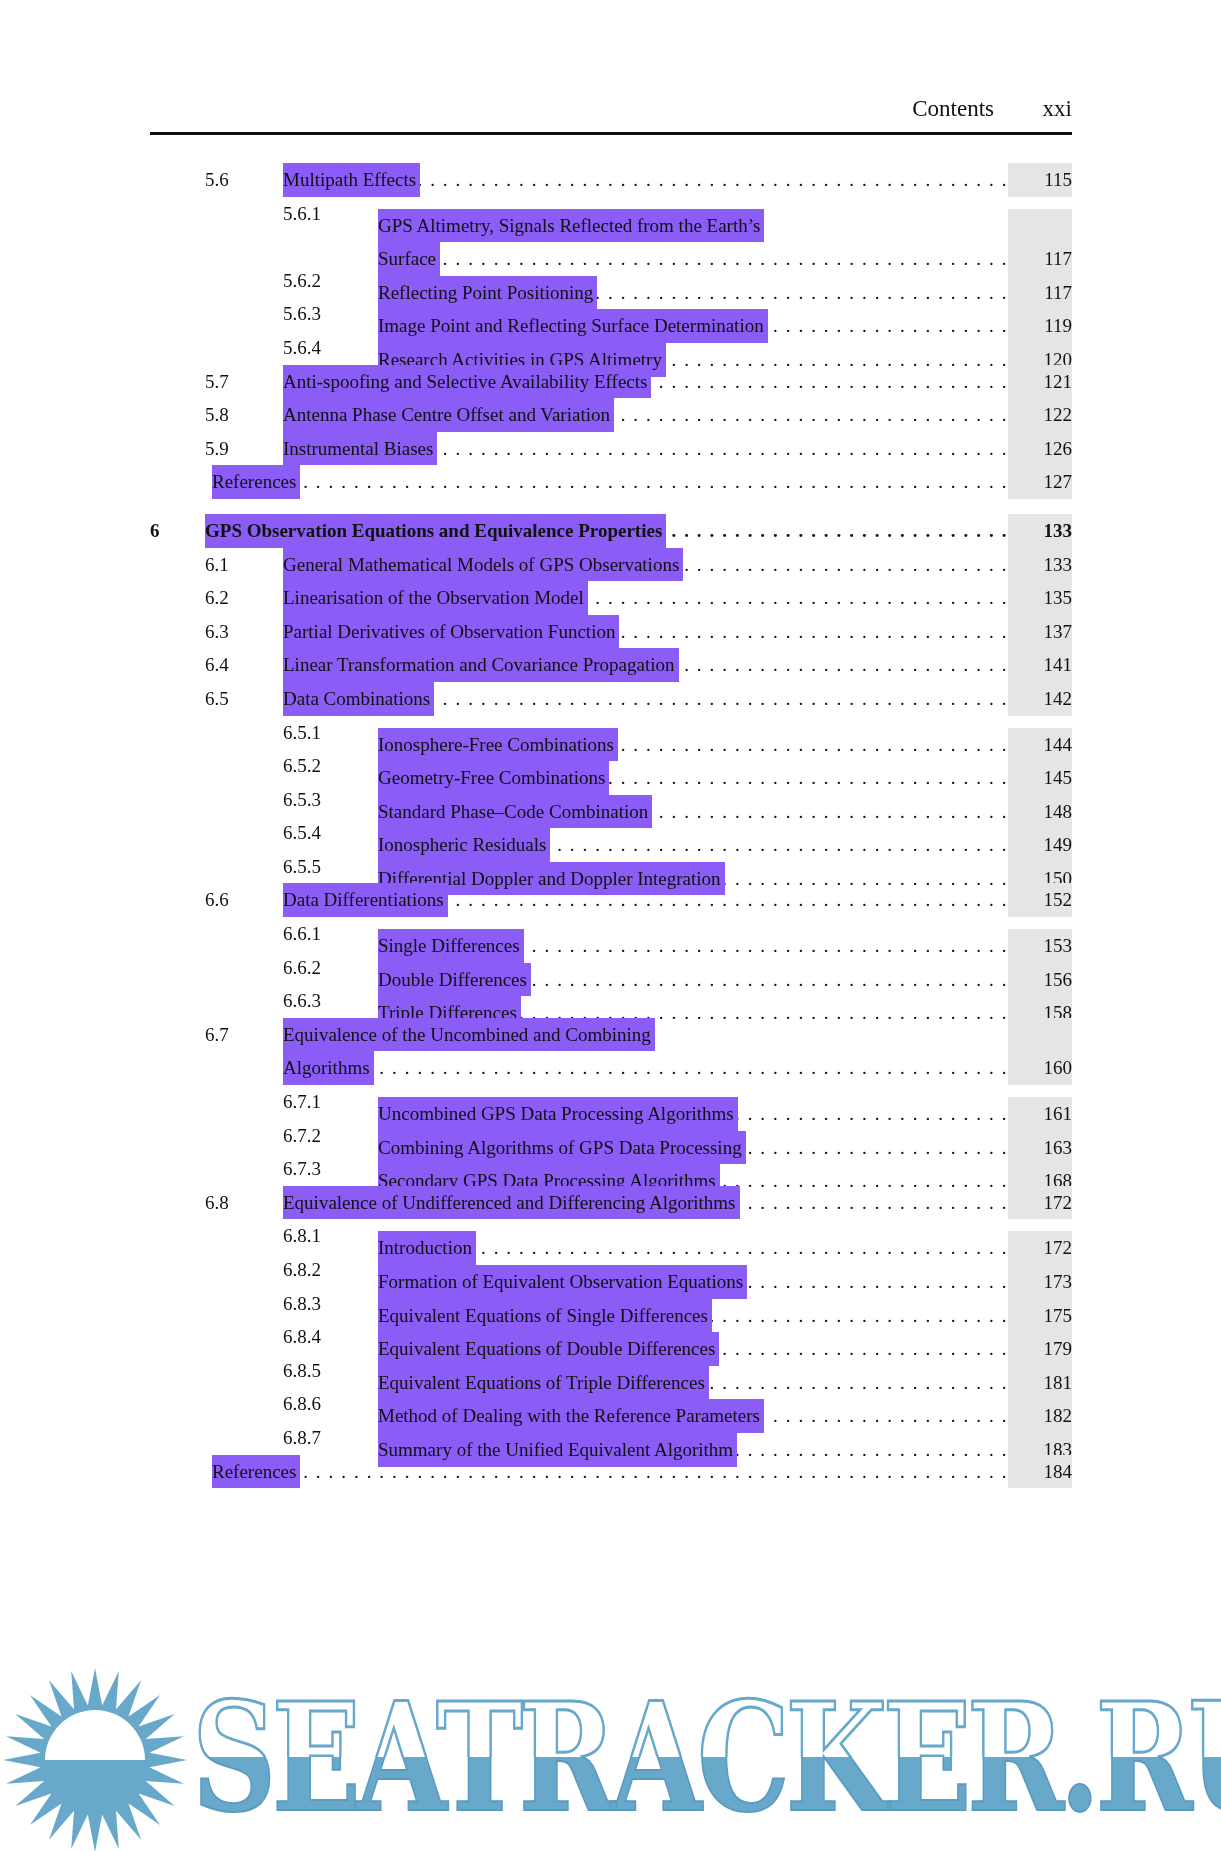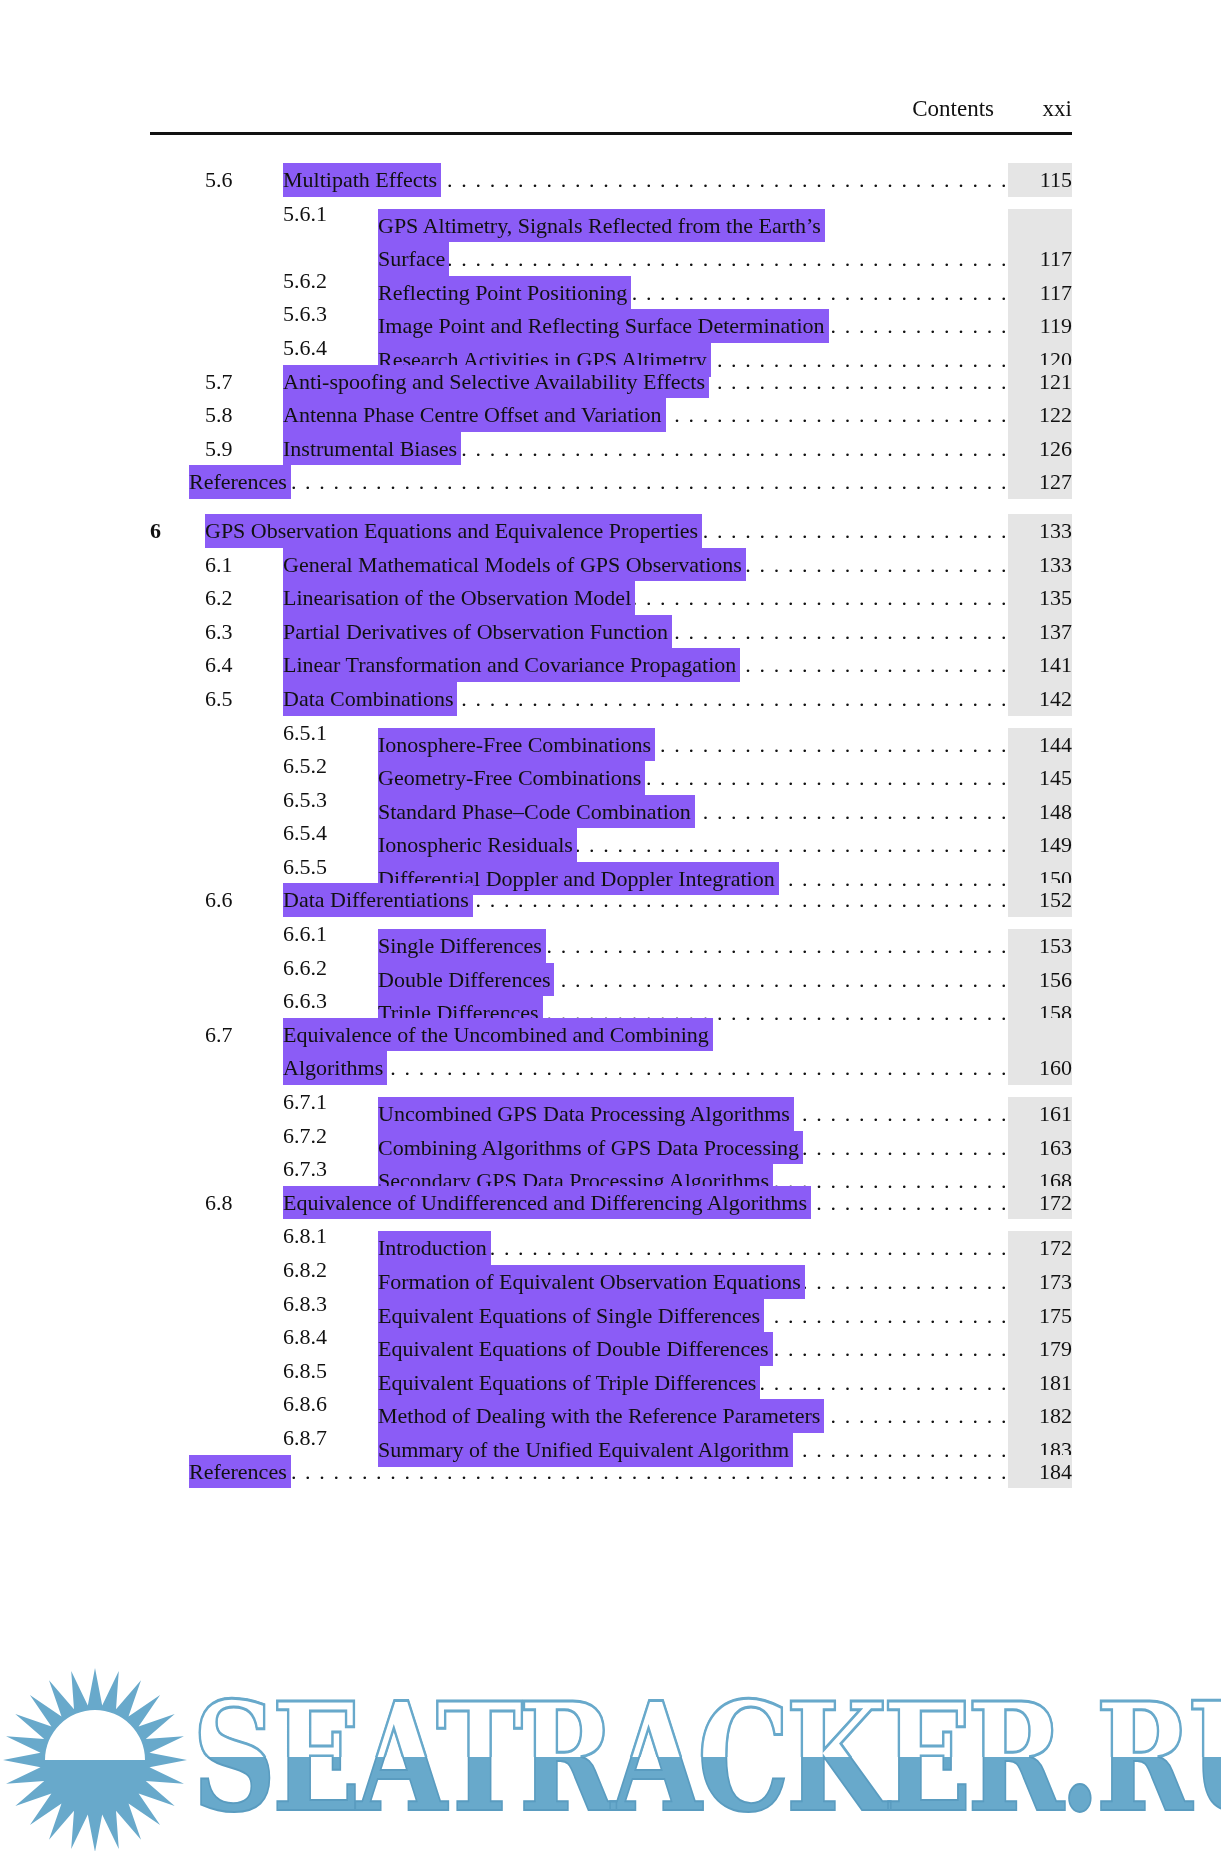--- a/index.html
+++ b/index.html
@@ -4,37 +4,37 @@
 <style>
   html, body { margin: 0; padding: 0; background: #ffffff; }
   body { width: 1221px; height: 1851px; position: relative; overflow: hidden;
          font-family: "Liberation Serif", "DejaVu Serif", serif; color: #111; }
   .header { position: absolute; top: 96px; left: 150px; width: 922px; height: 36px; }
   .header .title { position: absolute; right: 78px; top: 0; font-size: 23px; }
   .header .pageno { position: absolute; right: 0; top: 0; font-size: 23px; }
   .rule { position: absolute; top: 132px; left: 150px; width: 922px; height: 3px; background: #111; }
 
   .toc { position: absolute; top: 163px; left: 150px; width: 922px; }
-  .row { position: relative; height: 33.6px; line-height: 33.6px; font-size: 22px;
+  .row { position: relative; height: 33.6px; line-height: 33.6px; font-size: 19px;
          white-space: nowrap; }
   .row.gap { margin-top: 15px; }
   .num { position: absolute; top: 0; }
   .line { position: absolute; top: 0; right: 0; display: flex; }
   .txt { background: #8b5cf6; padding-right: 4px; position: relative; z-index: 1; }
   .dots { flex: 1; overflow: hidden; position: relative; }
   .dots::before { content: ". . . . . . . . . . . . . . . . . . . . . . . . . . . . . . . . . . . . . . . . . . . . . . . . . . . . . . . . . . . . . . . . . . . . . . . . . . . . . . . . . . . . . . . . . . . . . . . . . . . . . . . . . . ";
                   position: absolute; right: 0; top: 0; letter-spacing: 1.6px; }
   .pg { width: 64px; text-align: right; background: #e5e5e5; position: relative; z-index: 1; }
   .lvl0 .num { left: 0; font-weight: bold; }
-  .lvl0 .line { left: 55px; font-weight: normal; }
+  .lvl0 .line { left: 55px; font-weight: bold; }
   .lvl1 .num { left: 55px; }
   .lvl1 .line { left: 133px; }
   .lvl2 .num { left: 133px; }
   .lvl2 .line { left: 228px; margin-top: 12px; }
-  .lvlref .line { left: 39px; }
+  .lvlref .line { left: 62px; }
   .nodots .dots::before { content: ""; }
 
   .logo { position: absolute; left: 0; top: 1662px; width: 1221px; height: 189px; }
   .logo-text { position: absolute; left: 192px; top: 10px; font-family: "DejaVu Serif", serif;
                font-weight: bold; font-size: 150px; letter-spacing: -6px; line-height: 170px;
                color: #68a9cb; -webkit-text-stroke: 2px #5a9cc0; transform: scaleX(0.78); transform-origin: left;}
   .logo-text .top { position: absolute; left: 0; top: 0; color: #fff; clip-path: inset(0 0 50% 0);
                     -webkit-text-stroke: 3px #68a9cb; }
 </style>
 </head>

